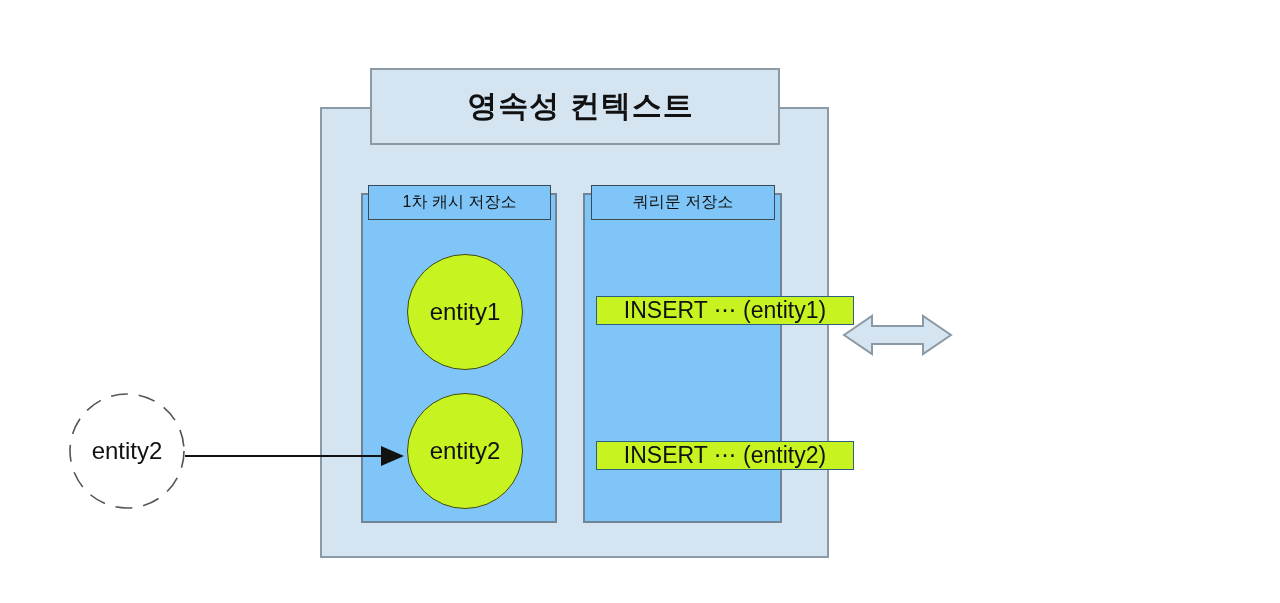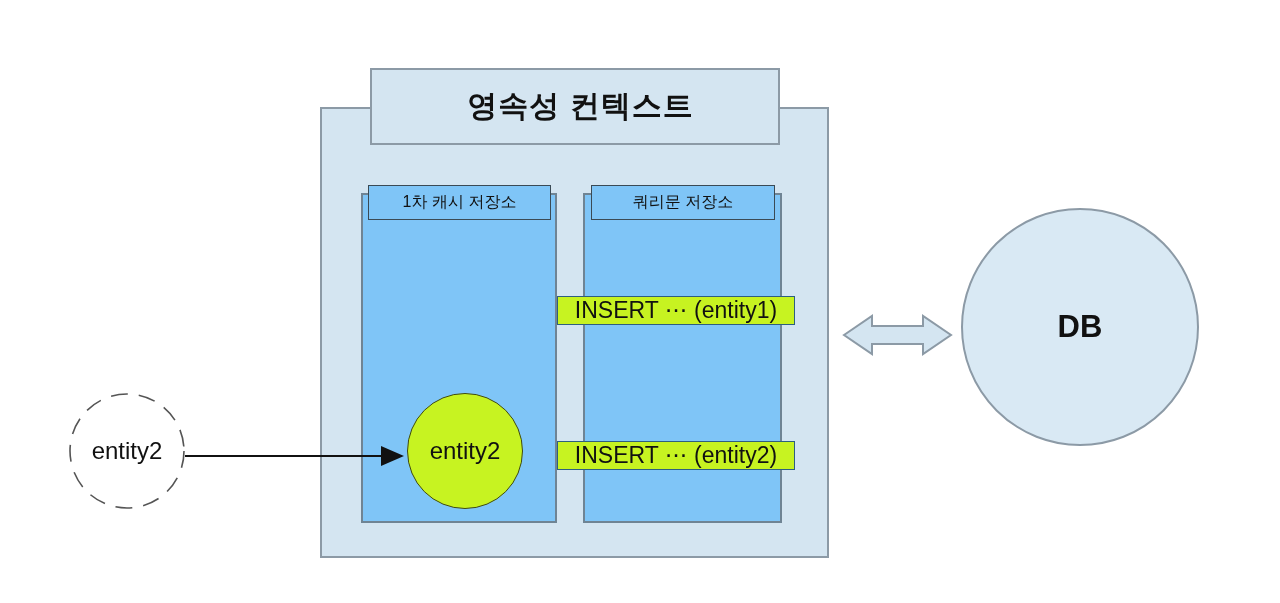--- a/index.html
+++ b/index.html
@@ -55,21 +55,21 @@
   .entity-circle{
     width:116px;height:116px;border-radius:50%;
     background:var(--entity_fill);
     border:1px solid var(--entity_border);
     font-size:24px;
   }
   .entity1{left:407px;top:254px;}
   .entity2{left:407px;top:393px;}
 
   .query-bar{
-    left:557px;width:238px;height:29px;
+    left:596px;width:258px;height:29px;
     background:var(--entity_fill);
     border:1px solid var(--query_border);
     font-size:23px;white-space:nowrap;
   }
   .query-bar1{top:296px;}
   .query-bar2{top:441px;}
 
   .detached-entity-label{
     left:70px;top:394px;width:114px;height:114px;
     font-size:24px;
@@ -90,35 +90,35 @@
 <body>
 
 <div class="canvas">
 
   <div class="abs pc-container"></div>
 
   <div class="abs pc-title center">영속성 컨텍스트</div>
 
   <div class="abs store-box cache-box"></div>
   <div class="abs store-label cache-label center">1차 캐시 저장소</div>
+  <div class="abs entity-circle entity1 center">entity1</div>
   <div class="abs entity-circle entity2 center">entity2</div>
 
   <div class="abs store-box query-box"></div>
   <div class="abs store-label query-label center">쿼리문 저장소</div>
   <div class="abs query-bar query-bar1 center">INSERT ⋯ (entity1)</div>
   <div class="abs query-bar query-bar2 center">INSERT ⋯ (entity2)</div>
 
   <svg class="abs arrow-layer" width="1280" height="603" viewBox="0 0 1280 603">
 
     <circle cx="127" cy="451" r="57" fill="none" stroke="#555555" stroke-width="1.6" stroke-dasharray="17 11"></circle>
 
     <line x1="185" y1="456" x2="382" y2="456" stroke="#111111" stroke-width="2"></line>
     <polygon points="381,446 381,466 404,456" fill="#111111"></polygon>
 
     <polygon points="844,335 872,316 872,326 923,326 923,316 951,335 923,354 923,344 872,344 872,354" fill="#D4E5F1" stroke="#8C9AA6" stroke-width="2"></polygon>
   </svg>
 
   <div class="abs detached-entity-label center">entity2</div>
 
 
-  <div class="abs db-circle center">DB</div>
 
 </div>
 
 </body></html>

